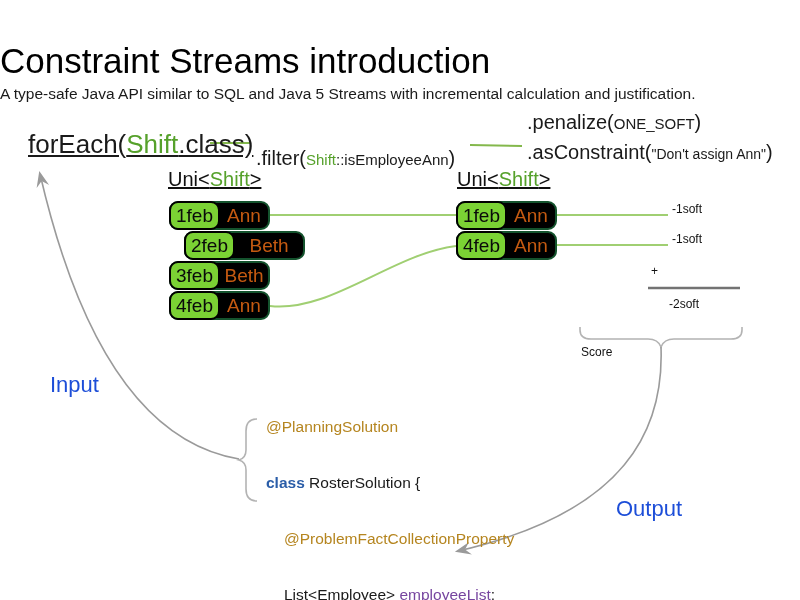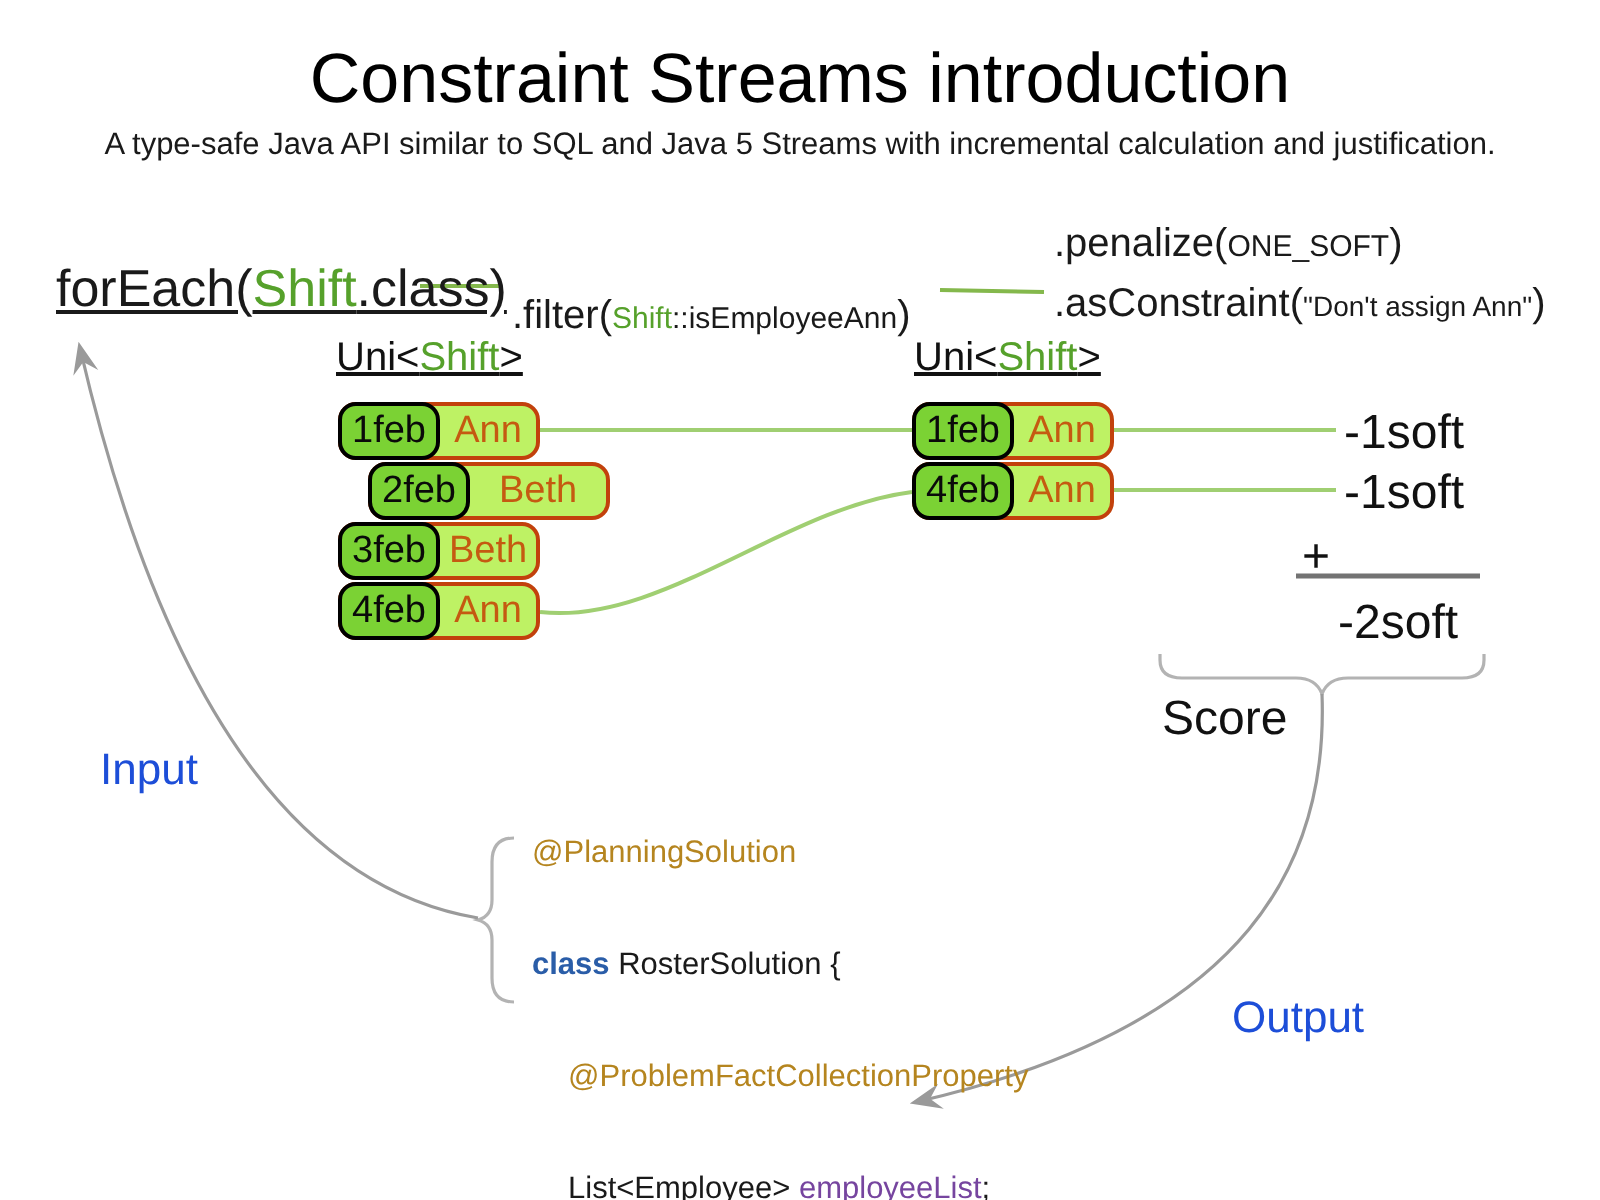--- a/index.html
+++ b/index.html
@@ -1,49 +1,49 @@
 <!DOCTYPE html>
 <html><head>
 <meta charset="utf-8">
 <style>
   html,body { margin:0; padding:0; background:#fff; }
   .stage {
     position:relative; width:800px; height:600px; background:#ffffff;
     font-family:"Liberation Sans", sans-serif; color:#111; overflow:hidden;
   }
   .t { position:absolute; white-space:pre; line-height:1.15; }
-  .center { left:0; right:0; text-align:center; }
+  .center { left:0; right:0; text-align:left;margin-top:21px; }
   .title { top:20px; font-size:35px; color:#000; }
   .subtitle { top:64px; font-size:15.5px; color:#1a1a1a; }
 
   
   .pipe { font-size:20px; color:#1a1a1a; }
   .pipe .sm { font-size:15px; }
   .pipe .xs { font-size:14px; }
   .grn { color:#56a12b; }
   .foreach { left:28px; top:130px; font-size:26px;text-decoration:underline; }
   .filter { left:256px; top:131px;margin-top:16px; }
   .penalize { left:527px; top:111px; }
   .asconstraint { left:527px; top:141px; }
 
   
   .stream-label { font-size:20px; color:#111;text-decoration:underline; }
 
   
-  .srow { position:absolute; width:97px; height:25px; background:#bef264;
-          border:2px solid #c2410c; border-radius:9px; }
+  .srow { position:absolute; width:97px; height:25px; background:#000000;
+          border:2px solid #14532d; border-radius:9px; }
   .srow .date { position:absolute; left:-2px; top:-2px; width:47px; height:25px;
           background:#7bd234; border:2px solid #000; border-radius:9px;
           display:flex; align-items:center; justify-content:center;
           font-size:19px; color:#0a0a0a; }
   .srow .emp { position:absolute; left:49px; right:0; top:0; bottom:0;
           display:flex; align-items:center; justify-content:center;
           font-size:19px; color:#c55a11; }
 
-  .scoretext { font-size:24px; color:#111; }
+  .scoretext { font-size:12px; color:#111; }
   .flowlabel { font-size:22px; color:#1d4ed8; }
 
   
   .code { left:266px; top:381px; font-size:15.5px; color:#1a1a1a; }
   .code .cl { white-space:pre; line-height:20.4px; }
   .code .ind { padding-left:18px; }
   .code .ann { color:#b5851f; }
   .code .kw { color:#2a5da8; font-weight:bold; }
   .code .fld { color:#76459f; }
 

